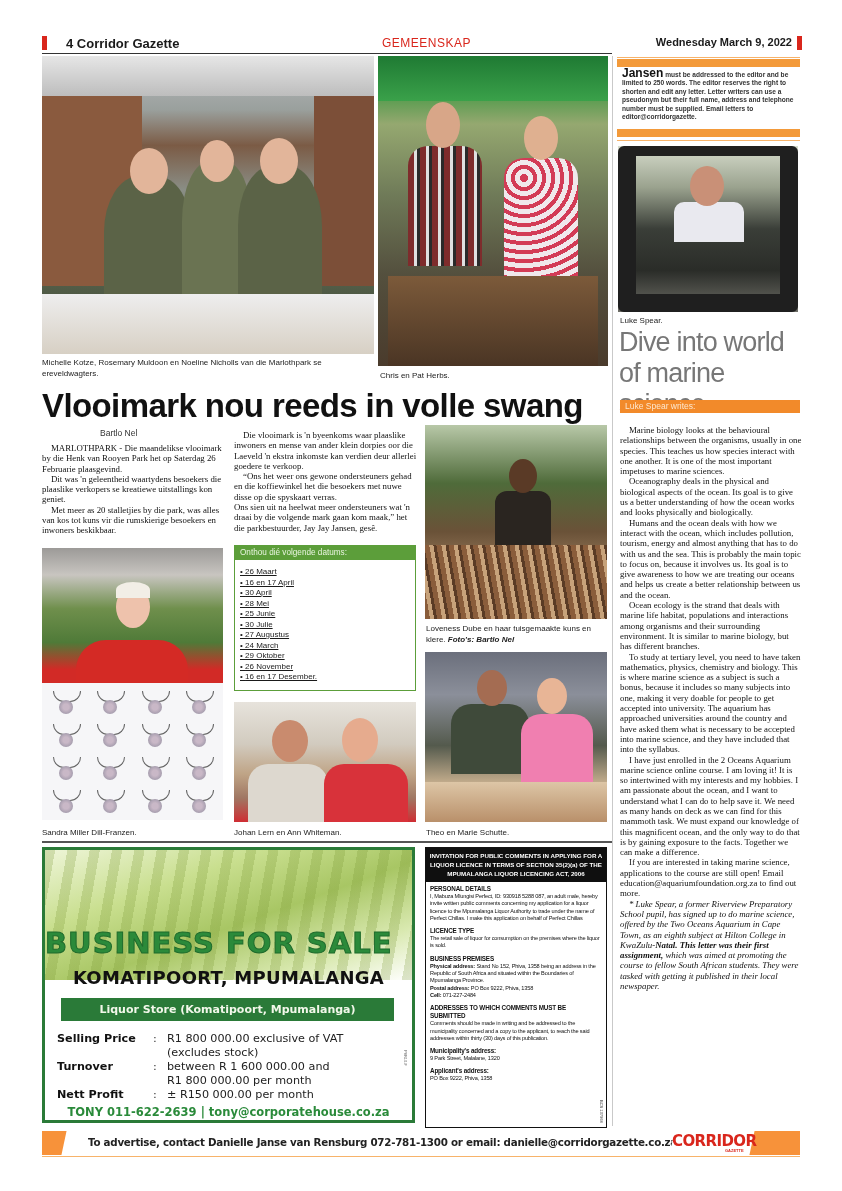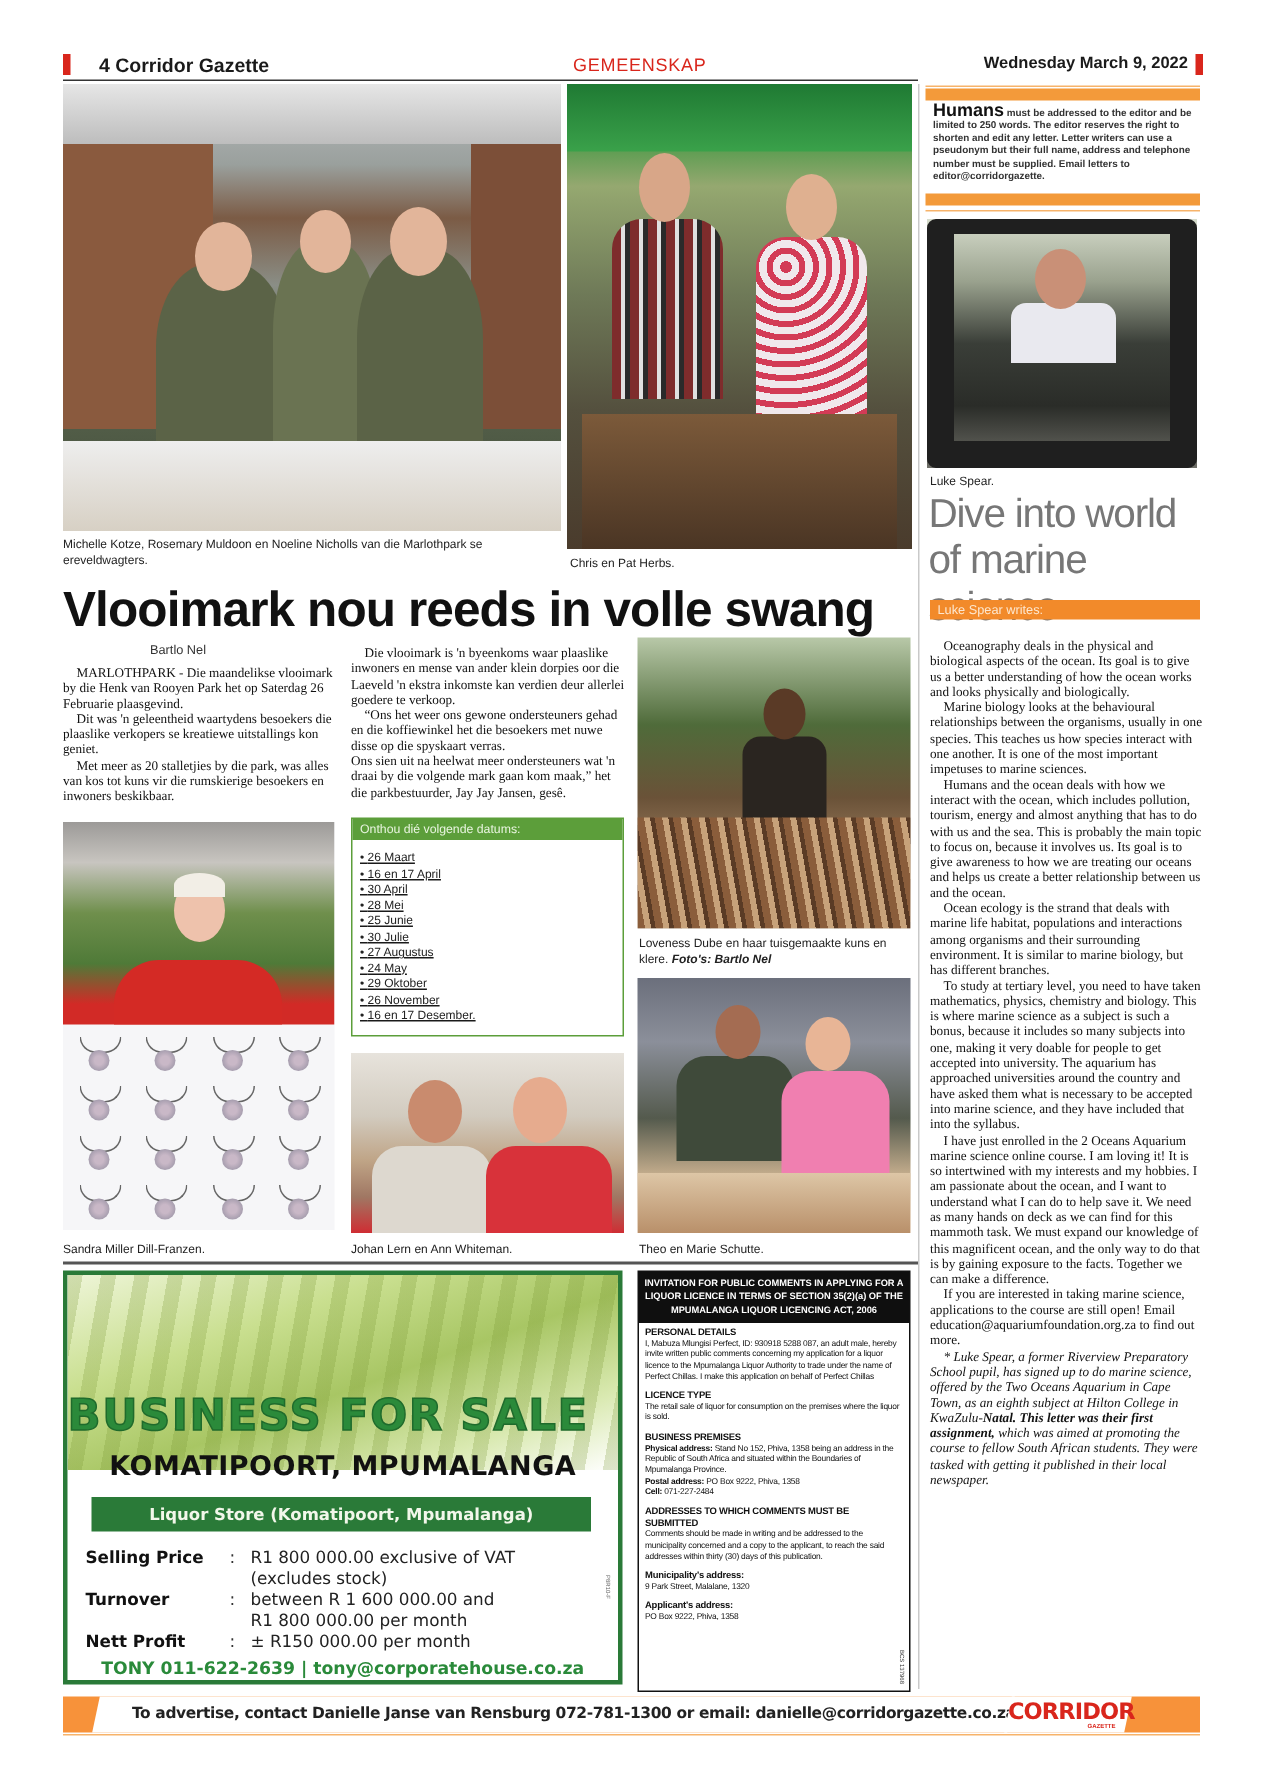--- a/index.html
+++ b/index.html
@@ -171,38 +171,38 @@
   <div style="position:absolute;left:48px;top:46px;width:34px;height:46px;border-radius:50%;background:#d8a688;"></div>
   <div style="position:absolute;left:126px;top:102px;width:74px;height:140px;border-radius:20px 20px 0 0;background:repeating-radial-gradient(circle at 20px 20px,#d33b56 0 4px,#f0e8ec 4px 9px);"></div>
   <div style="position:absolute;left:146px;top:60px;width:34px;height:44px;border-radius:50%;background:#dfb090;"></div>
   <div style="position:absolute;left:10px;top:220px;width:210px;height:90px;background:linear-gradient(180deg,#7c5a3a,#4a3524);"></div>
 </div>
 <div class="cap" style="left:380px;top:370px;">Chris en Pat Herbs.</div>
 
 <div class="letters">
   <div class="thin t"></div>
     <div class="ob t"></div>
-  <div class="txt"><span class="big">Humans</span><span> must be addressed to the editor and be limited to 250 words. The editor reserves the right to shorten and edit any letter. Letter writers can use a pseudonym but their full name, address and telephone number must be supplied. Email letters to editor@corridorgazette.</span></div>
+  <div class="txt"><span class="big">Jansen</span><span> must be addressed to the editor and be limited to 250 words. The editor reserves the right to shorten and edit any letter. Letter writers can use a pseudonym but their full name, address and telephone number must be supplied. Email letters to editor@corridorgazette.</span></div>
   <div class="ob b"></div>
     <div class="thin b"></div>
 </div>
 
 <div class="photo p3">
   <div class="shirt"></div>
     <div class="head"></div>
     <div class="car"></div>
 </div>
 <div class="cap luke-cap">Luke Spear.</div>
 
 <h2 class="dive-title">Dive into world of marine science</h2>
 <div class="luke-writes">Luke Spear writes:</div>
 
 <div class="marine serif">
+  <p>Marine biology looks at the behavioural relationships between the organisms, usually in one species. This teaches us how species interact with one another. It is one of the most important impetuses to marine sciences.</p>
   <p>Oceanography deals in the physical and biological aspects of the ocean. Its goal is to give us a better understanding of how the ocean works and looks physically and biologically.</p>
-  <p>Marine biology looks at the behavioural relationships between the organisms, usually in one species. This teaches us how species interact with one another. It is one of the most important impetuses to marine sciences.</p>
   <p>Humans and the ocean deals with how we interact with the ocean, which includes pollution, tourism, energy and almost anything that has to do with us and the sea. This is probably the main topic to focus on, because it involves us. Its goal is to give awareness to how we are treating our oceans and helps us create a better relationship between us and the ocean.</p>
   <p>Ocean ecology is the strand that deals with marine life habitat, populations and interactions among organisms and their surrounding environment. It is similar to marine biology, but has different branches.</p>
   <p>To study at tertiary level, you need to have taken mathematics, physics, chemistry and biology. This is where marine science as a subject is such a bonus, because it includes so many subjects into one, making it very doable for people to get accepted into university. The aquarium has approached universities around the country and have asked them what is necessary to be accepted into marine science, and they have included that into the syllabus.</p>
   <p>I have just enrolled in the 2 Oceans Aquarium marine science online course. I am loving it! It is so intertwined with my interests and my hobbies. I am passionate about the ocean, and I want to understand what I can do to help save it. We need as many hands on deck as we can find for this mammoth task. We must expand our knowledge of this magnificent ocean, and the only way to do that is by gaining exposure to the facts. Together we can make a difference.</p>
   <p>If you are interested in taking marine science, applications to the course are still open! Email education@aquariumfoundation.org.za to find out more.</p>
   <p class="ital"><span>* Luke Spear, a former Riverview Preparatory School pupil, has signed up to do marine science, offered by the Two Oceans Aquarium in Cape Town, as an eighth subject at Hilton College in KwaZulu-</span><b>Natal. This letter was their first assignment,</b><span> which was aimed at promoting the course to fellow South African students. They were tasked with getting it published in their local newspaper.</span></p>
 </div>
 
 <h1 class="headline">Vlooimark nou reeds in volle swang</h1>
 <div class="byline">Bartlo Nel</div>
@@ -221,21 +221,21 @@
 <div class="dates">
   <div class="dh">Onthou dié volgende datums:</div>
   <ul>
     <li>26 Maart</li>
     <li>16 en 17 April</li>
     <li>30 April</li>
     <li>28 Mei</li>
     <li>25 Junie</li>
     <li>30 Julie</li>
     <li>27 Augustus</li>
-    <li>24 May</li>
+    <li>24 March</li>
     <li>29 Oktober</li>
     <li>26 November</li>
     <li>16 en 17 Desember.</li>
   </ul>
 </div>
 
 <div class="photo p4">
   <div class="top"></div>
     <div class="red"></div>
     <div class="face"></div>

